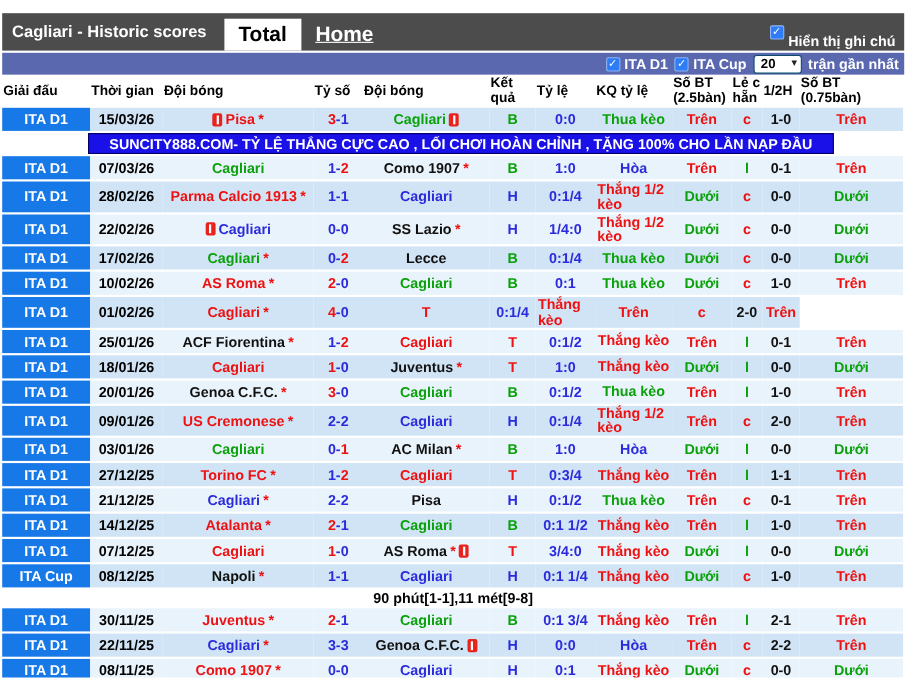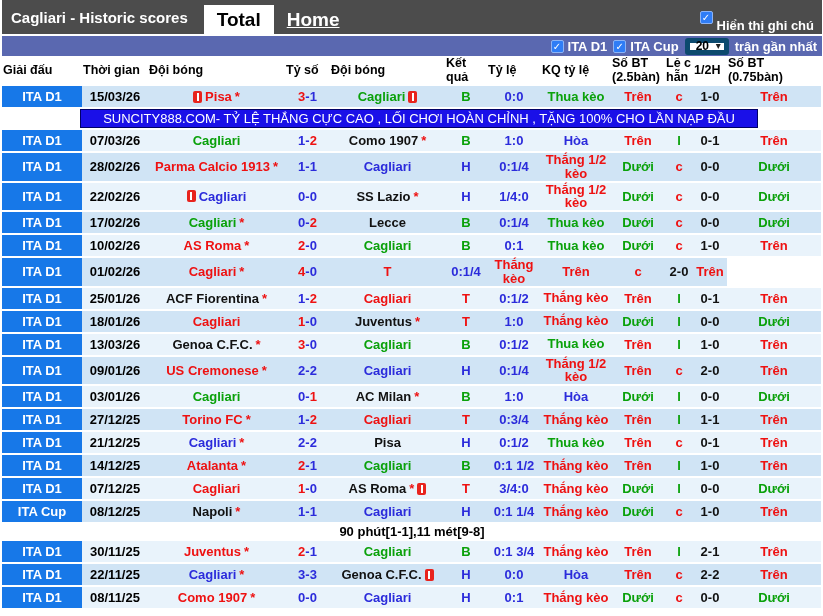--- a/index.html
+++ b/index.html
@@ -1,69 +1,69 @@
 <!DOCTYPE html>
 <html><head>
 <meta charset="utf-8">
 <style>
   * { box-sizing: border-box; margin: 0; padding: 0; }
   html,body { background:#fff; }
   body { width:823px; height:616px; overflow:hidden;
          font-family:"Liberation Sans","DejaVu Sans",sans-serif; }
-  .app { width:823px; height:616px; padding:0 1px 0 2px; background:#fff; }
+  .app { width:823px; height:616px; padding:12px 1px 0 2px; background:#fff; }
 
   
   .topbar { height:34px; background:#4c4c4c; display:flex; align-items:center; }
   .page-title { color:#fff; font-size:15px; font-weight:bold; margin-left:9px; white-space:nowrap; }
   .tabs { display:flex; align-self:flex-end; margin-left:16px; height:29px; }
   .tab { padding:0 13px; color:#fff; font-weight:bold; font-size:19px; line-height:29px;
          cursor:pointer; text-decoration:underline; }
   .tab.active { background:#fff; color:#000; text-decoration:none; }
   .topbar .spacer { flex:1; }
   .notes-wrap { display:flex; align-items:center; gap:4px; margin-right:8px; }
   .cbox { width:13px; height:13px; background:#2f7df6; border:1px solid #8db4f5; border-radius:2px;
           color:#fff; font-size:10px; line-height:11px; text-align:center; font-weight:bold; cursor:pointer; }
   .notes-label { color:#fff; font-size:13px; font-weight:bold; white-space:nowrap;margin-top:16px; }
 
   
   .filterbar { height:20px; margin-top:2px; background:#5a68b0; display:flex; align-items:center;
                justify-content:flex-end; gap:6px; padding-right:5px; color:#fff;
                font-size:13px; font-weight:bold; }
   .league-check { display:flex; align-items:center; gap:4px; cursor:pointer; }
-  .select { background:#fff; color:#000; border:5px solid #0c4a6e; border-radius:3px; height:17px;
+  .select { background:#fff; color:#000; border:1px solid #0c4a6e; border-radius:3px; height:17px;
             min-width:44px; display:flex; align-items:center; justify-content:space-between;
             padding:0 3px 0 6px; font-size:12px; font-weight:bold; cursor:pointer; }
   .select .chev { font-size:10px; color:#222; line-height:1; }
 
   
   .grid { display:grid; grid-template-columns:80px 66px 137px 45px 115px 42px 54px 70px 54px 28px 34px 94px; }
   .thead { height:30px; align-items:center; background:#fff; }
   .thead .hcell { font-size:12.5px; font-weight:bold; color:#000; text-align:left;
                   line-height:1.1; padding:0 1px; }
   .trow { margin-bottom:2px; }
   .cell { min-height:21px; display:flex; align-items:center; justify-content:center;
           font-size:13px; font-weight:bold; color:#000; }
   .row-dark  .cell { background:#d0e4f5; }
   .row-light .cell { background:#e9f3fb; }
   .cell.league { background:#1778e8; color:#fff; }
   .team { gap:3px; padding:0 2px; white-space:nowrap; }
   .star { color:#ee1111; }
   .card { width:9px; height:12px; background:#e8231d; border-radius:2px; position:relative;
           display:inline-block; flex:0 0 auto; }
   .card i { position:absolute; left:50%; top:2px; bottom:2px; width:2px; margin-left:-1px; background:#fff; }
-  .kq { text-align:center; line-height:1.06; padding:0 2px; white-space:normal; }
+  .kq { line-height:1.06; padding:0 2px; white-space:normal; }
   .c-red   { color:#ee1111; }
   .c-green { color:#0aa10a; }
   .c-blue  { color:#2b2bdb; }
   .c-black { color:#111111; }
 
   
   .banner-row { margin-bottom:2px; background:#fff; }
   .banner { margin-left:78px; width:678px; height:19px; background:#1a10e8; border:1px solid #000066;
-            color:#fff; font-size:13px; font-weight:normal; display:flex; align-items:center;
+            color:#fff; font-size:13px; font-weight:bold; display:flex; align-items:center;
             justify-content:center; white-space:nowrap; cursor:pointer; }
   .note-row { margin-bottom:2px; height:15px; background:#fff; display:flex; 
               justify-content:center; font-size:13px; font-weight:bold; color:#000; }
 </style>
 </head>
 <body>
 
 <div class="app">
 
   <div class="topbar">
@@ -360,21 +360,21 @@
         </div>
         <div class="cell c-green">Dưới</div>
         <div class="cell c-green">l</div>
         <div class="cell c-black">0-0</div>
         <div class="cell c-green">Dưới</div>
       </div>
       <div class="grid trow row-light">
         <div class="cell league">
           <span>ITA D1</span>
         </div>
-        <div class="cell">13/03/26</div>
+        <div class="cell">20/01/26</div>
         <div class="cell team">
           <span class="c-black">Genoa C.F.C.</span>
           <span class="star">*</span>
         </div>
         <div class="cell">
           <span class="c-red">3</span>
           <span class="c-blue">-</span>
           <span class="c-blue">0</span>
         </div>
         <div class="cell team">

